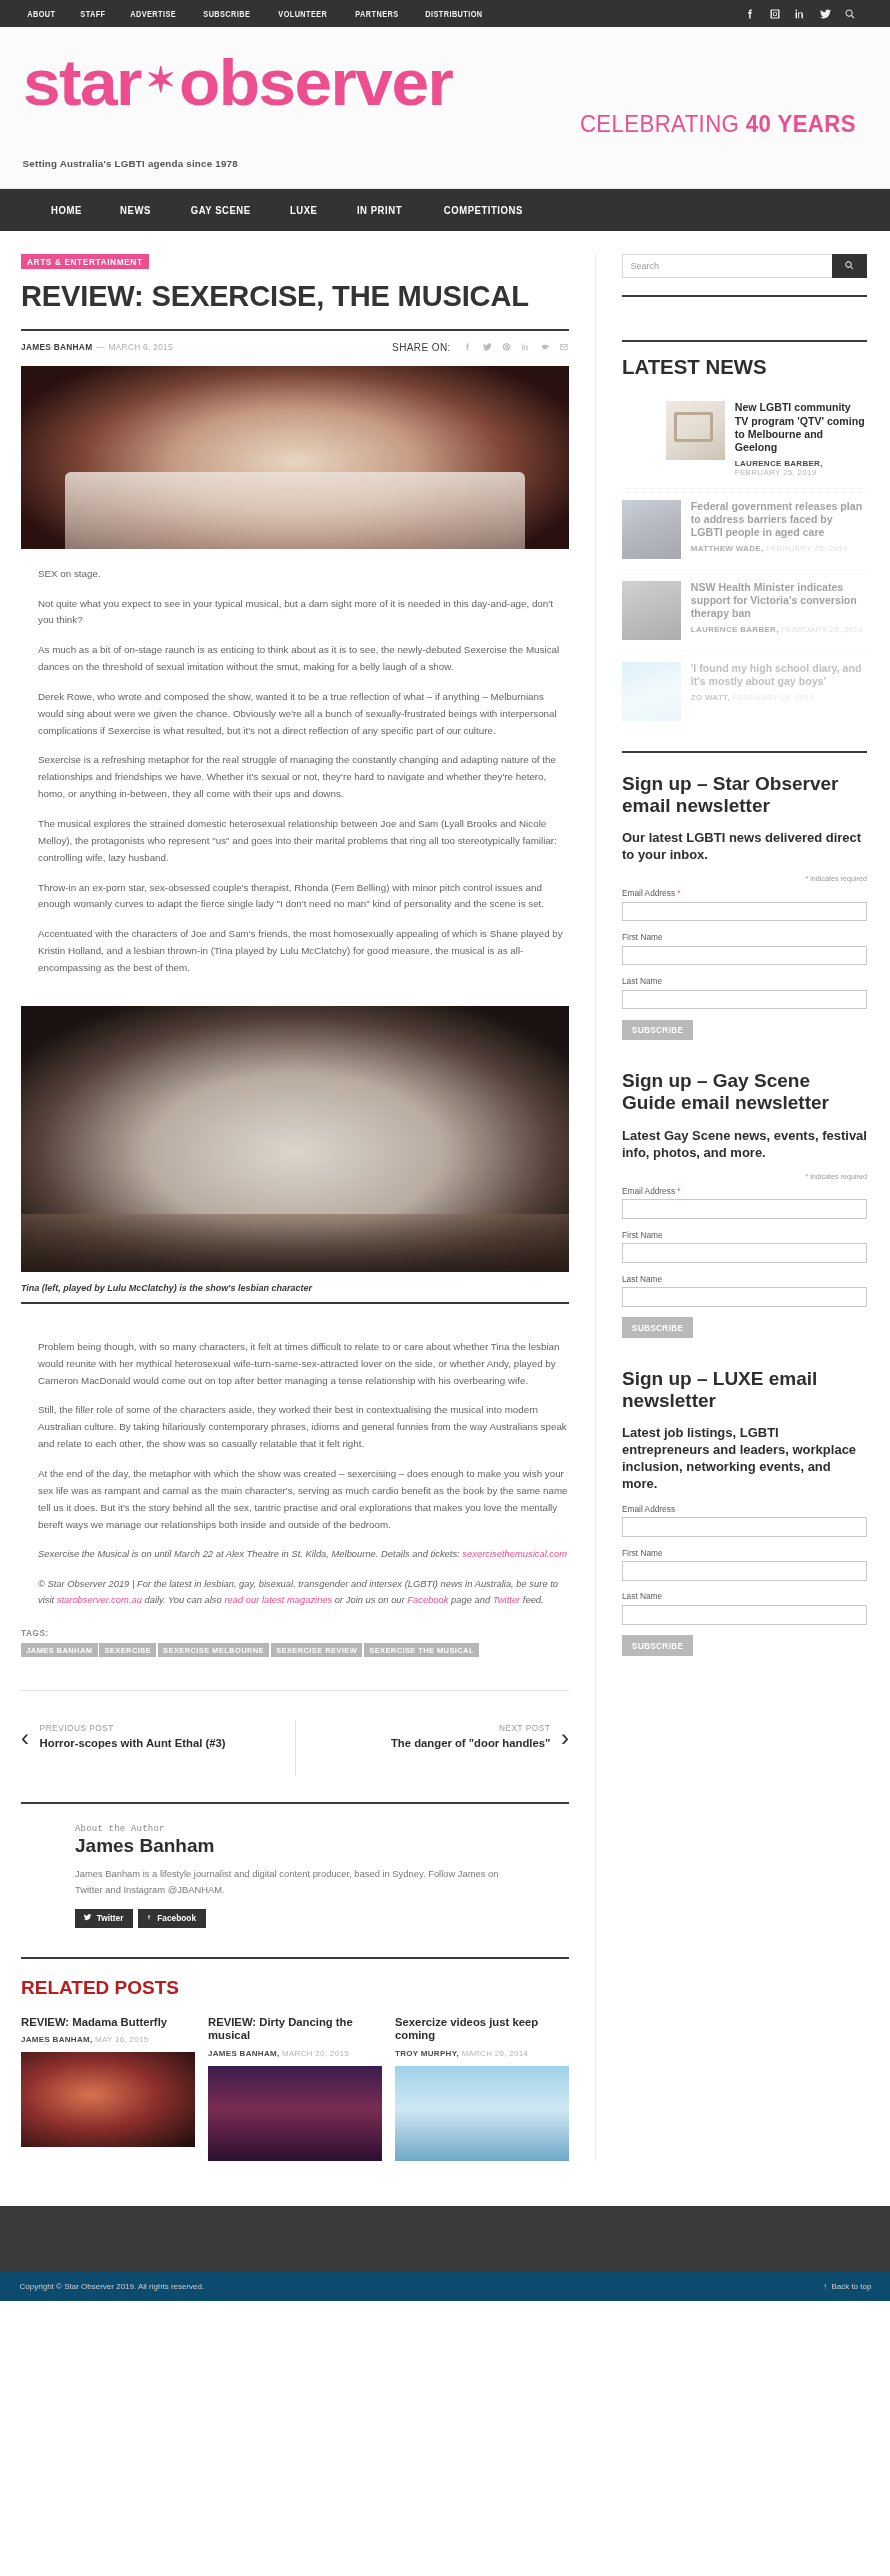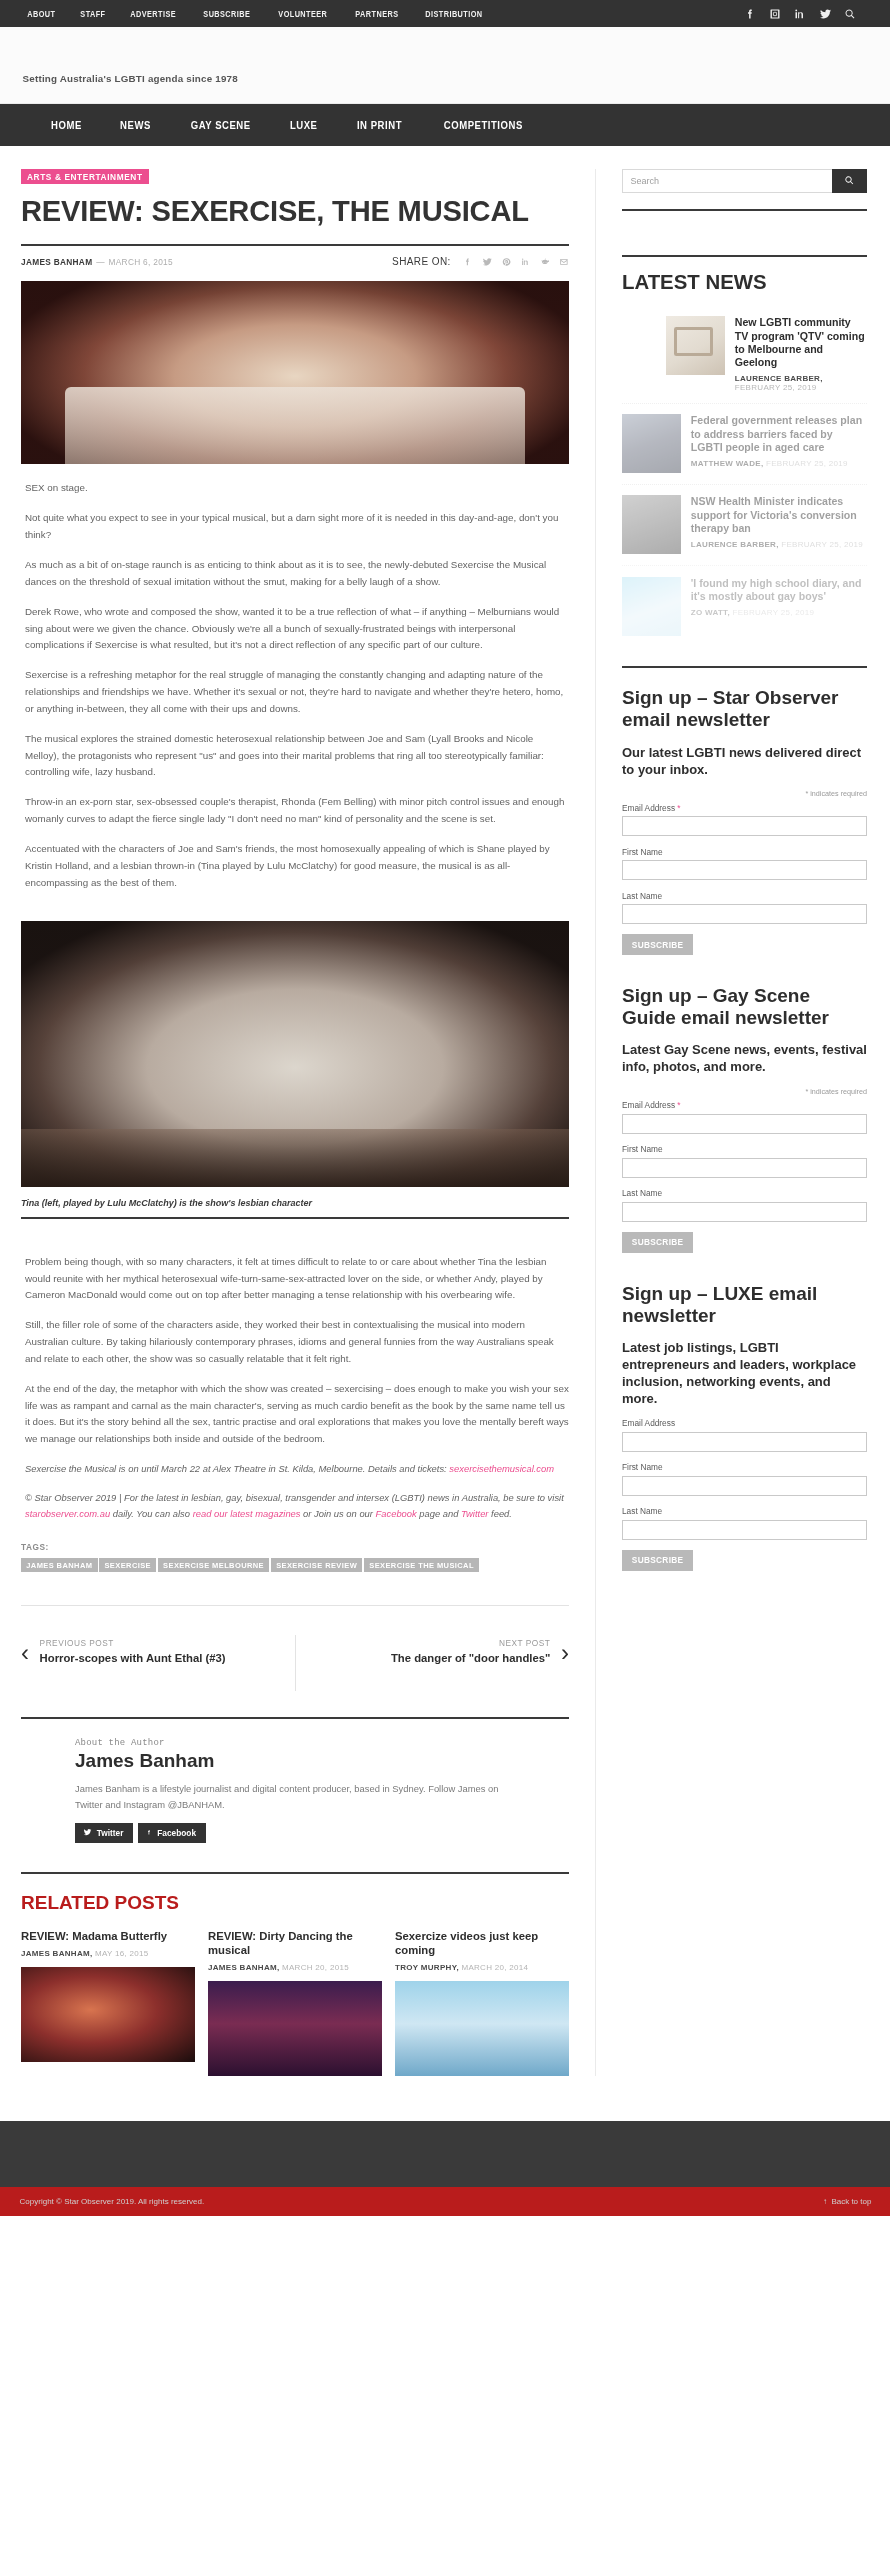--- a/index.html
+++ b/index.html
@@ -178,21 +178,21 @@
   .caption {
     font-size:9px; font-style:italic; font-weight:bold; color:#3a3a3a;
     padding:10.6px 0 9px 0;
   }
   .caption-rule { border-top:2.3px solid #3a3a3a; margin-bottom:35px; }
 
   p.body {
     font-size:9.8px;
     line-height:1.72;
     color:#646464;
-    margin:0 0 13px 4px;
+    margin:0 0 13px 17px;
   }
   p.body.small { font-size:9.4px; font-style:italic; }
   a.pink { color:#ec4e8f; text-decoration:none; }
 
   .tags-label {
     font-size:8.3px; color:#8c8c8c; text-transform:uppercase; letter-spacing:0.5px;
     font-family:"Liberation Sans Narrow","Liberation Sans",sans-serif; font-weight:bold;
     margin:19.6px 0 5.3px 0;
   }
   .tags { display:flex; flex-wrap:wrap; gap:1.5px; }
@@ -313,21 +313,21 @@
   .sub-btn {
     background:#b9b9b9; color:#fff; border:none; font-size:8.3px; font-weight:bold;
     letter-spacing:0.3px; padding:5.3px 9.8px; text-transform:uppercase; cursor:pointer;
     font-family:"Liberation Sans Narrow","Liberation Sans",sans-serif;
   }
 
   
   .foot-spacer { height:45px; }
   .footer-dark { background:#3a3a3a; height:66px; }
   .footer-bottom {
-    background:#b91c1c; display:flex; align-items:center; padding:0 19.6px; height:29px;
+    background:#0c4a6e; display:flex; align-items:center; padding:0 19.6px; height:29px;
   }
   .copy { color:#cfcfcf; font-size:8px; }
   .back-top { margin-left:auto; color:#cfcfcf; font-size:8px; display:flex; align-items:center; gap:4.5px; }
 </style>
 </head>
 <body>
 
 <div class="topbar">
   <nav class="topnav">
     <a>ABOUT</a>
@@ -361,20 +361,24 @@
     </span>
     <span class="ic">
       <svg width="12" height="12" viewBox="0 0 24 24">
           <path d="M10.2 3a7.2 7.2 0 015.7 11.6l5 5-1.5 1.5-5-5A7.2 7.2 0 1110.2 3zm0 2a5.2 5.2 0 100 10.4 5.2 5.2 0 000-10.4z"></path>
         </svg>
     </span>
   </div>
 </div>
 
 <div class="masthead">
+  <div class="logo-wrap">
+    <div class="logo"><span>star</span><span class="star">✶</span><span>observer</span></div>
+    <div class="celebrate"><span>CELEBRATING </span><b>40 YEARS</b></div>
+  </div>
   <div class="tagline">Setting Australia's LGBTI agenda since 1978</div>
 </div>
 
 <nav class="mainnav">
   <a>HOME</a>
   <a>NEWS</a>
   <a>GAY SCENE</a>
   <a>LUXE</a>
   <a>IN PRINT</a>
   <a>COMPETITIONS</a>

